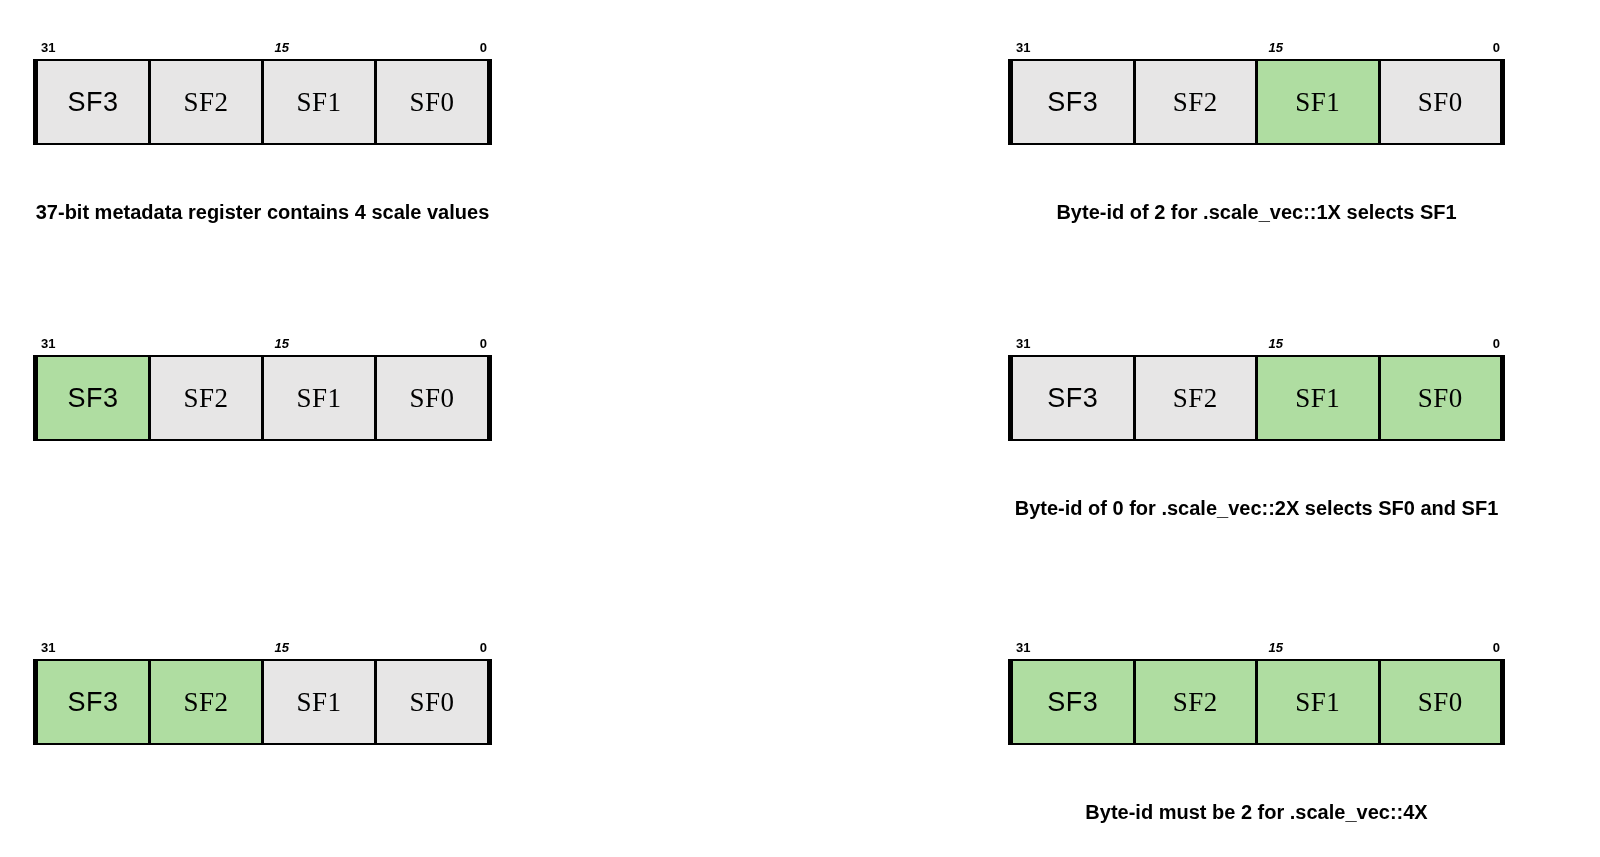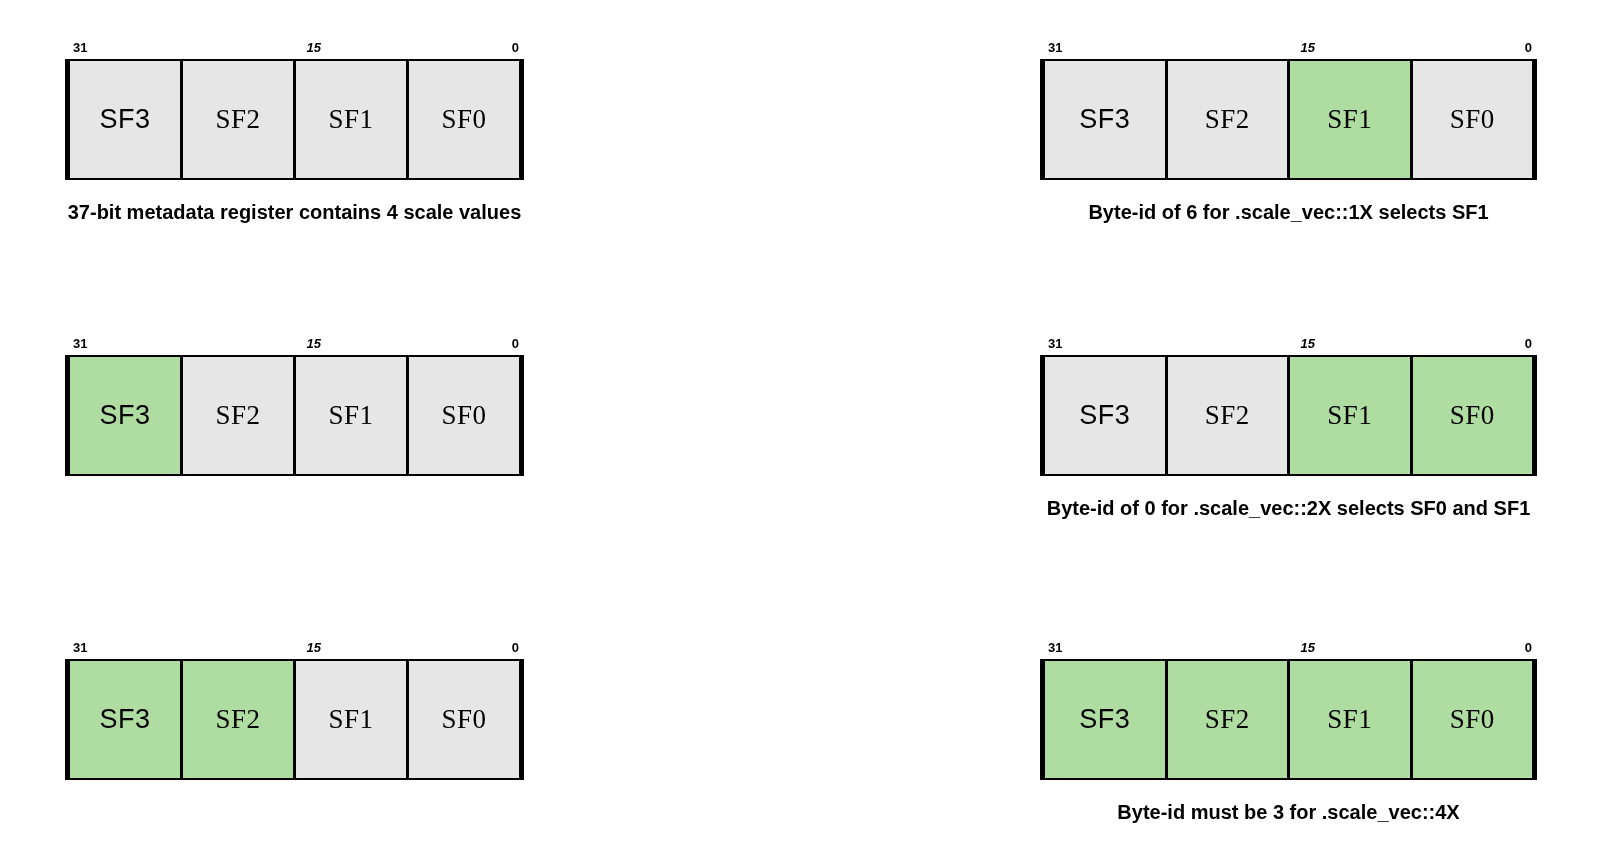--- a/index.html
+++ b/index.html
@@ -13,21 +13,21 @@
   html, body { margin: 0; padding: 0; }
   body {
     width: 1600px;
     height: 857px;
     position: relative;
     background: var(--bg);
     color: var(--text-color);
     font-family: "Liberation Sans", sans-serif;
     overflow: hidden;
   }
-  .diagram { position: absolute; margin-left: 32px; }
+  .diagram { position: absolute; }
   .col-left  { width: 459px; }
   .col-right { width: 497px; }
   #d1 { left: 33px;   top: 34px;  }
   #d2 { left: 1008px; top: 34px;  }
   #d3 { left: 33px;   top: 330px; }
   #d4 { left: 1008px; top: 330px; }
   #d5 { left: 33px;   top: 634px; }
   #d6 { left: 1008px; top: 634px; }
 
   .bits {
@@ -37,21 +37,21 @@
     font-weight: 700;
     line-height: 1;
   }
   .bit { position: absolute; bottom: 5px; }
   .bit-high { left: 8px; }
   .bit-mid  { left: calc(50% + 12px); font-style: italic; }
   .bit-low  { right: 5px; }
 
   .register {
     display: flex;
-    height: 121px;
+    height: 86px;
     border: 2px solid var(--border-color);
     border-left-width: 5px;
     border-right-width: 5px;
   }
   .cell {
     flex: 1 1 0;
     display: flex;
     align-items: center;
     justify-content: center;
     background: var(--cell-gray);
@@ -110,21 +110,21 @@
     <div class="cell" data-state="normal">
         <span>SF2</span>
       </div>
     <div class="cell" data-state="selected">
         <span>SF1</span>
       </div>
     <div class="cell" data-state="normal">
         <span>SF0</span>
       </div>
   </div>
-  <div class="caption">Byte-id of 6 for .scale_vec::1X selects SF1</div>
+  <div class="caption">Byte-id of 2 for .scale_vec::1X selects SF1</div>
 </div>
 
 <div class="diagram col-left" id="d3">
   <div class="bits">
     <span class="bit bit-high">31</span>
     <span class="bit bit-mid">15</span>
     <span class="bit bit-low">0</span>
   </div>
   <div class="register">
     <div class="cell" data-state="selected">
@@ -200,14 +200,14 @@
     <div class="cell" data-state="selected">
         <span>SF2</span>
       </div>
     <div class="cell" data-state="selected">
         <span>SF1</span>
       </div>
     <div class="cell" data-state="selected">
         <span>SF0</span>
       </div>
   </div>
-  <div class="caption">Byte-id must be 3 for .scale_vec::4X</div>
+  <div class="caption">Byte-id must be 2 for .scale_vec::4X</div>
 </div>
 
 </body></html>

